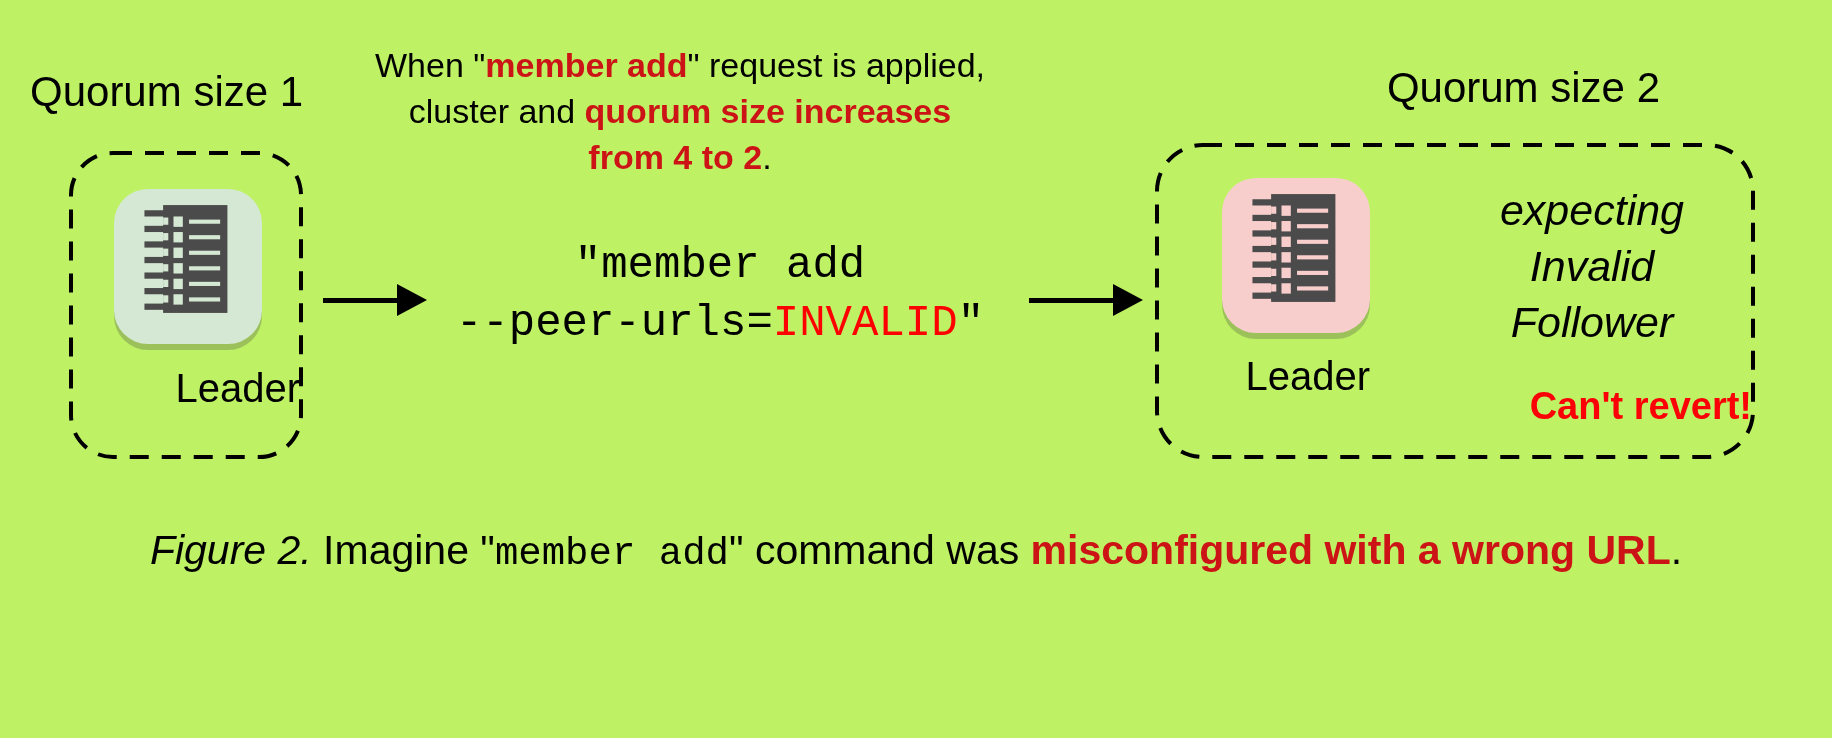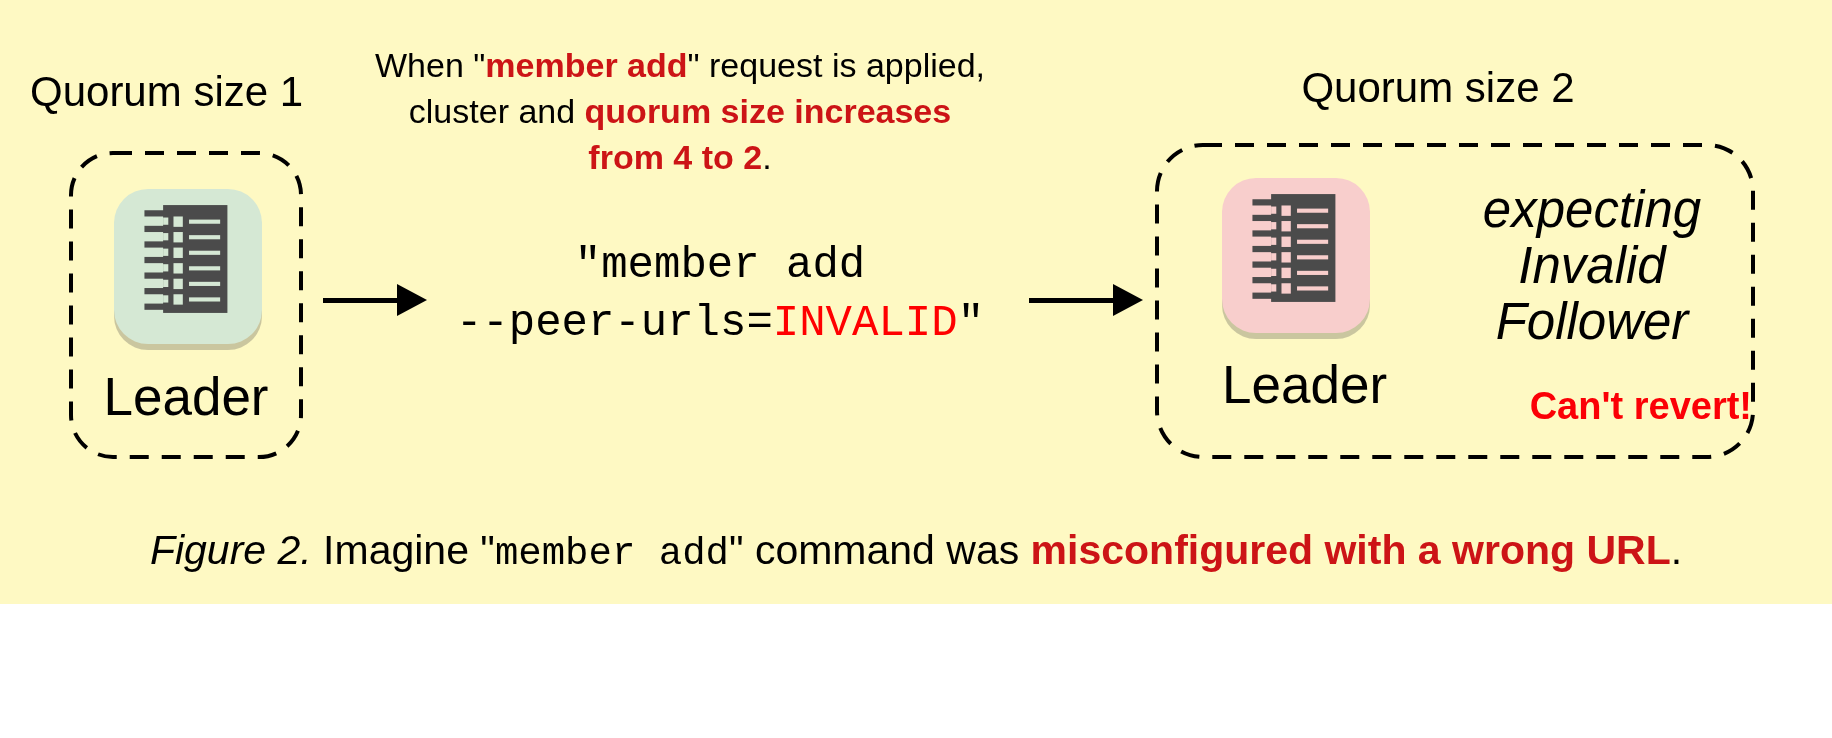--- a/index.html
+++ b/index.html
@@ -1,19 +1,19 @@
 <!DOCTYPE html>
 <html><head>
 <meta charset="utf-8">
 <style>
   html,body{margin:0;padding:0;background:#ffffff;}
   #canvas{
     position:relative;
-    width:1832px;height:604px;
-    background:#fef9c3;
+    width:1832px;height:738px;
+    background:#bef264;
     font-family:"Liberation Sans", sans-serif;
     color:#000;
     overflow:hidden;
   }
   .abs{position:absolute;}
   .center{text-align:center;}
 
   
   .group-label{
     font-size:42px;
@@ -36,22 +36,23 @@
     box-shadow:0 6px 0 rgba(70,70,70,0.28);
   }
   .node-icon.green{background:#d5e8d4;}
   .node-icon.pink{background:#f8cecc;}
   .node-icon svg{position:absolute;left:22px;top:14px;}
   .node-icon .glyph{fill:#4b4b4b;}
   .node-icon.green .detail{fill:#d5e8d4;}
   .node-icon.pink .detail{fill:#f8cecc;}
 
   .node-label{
-    font-size:53px;
-    white-space:nowrap;
+    font-size:40px;
+    white-space:nowrap;
+    text-align:right;
   }
 
   
   .arrow{position:absolute;height:32px;}
   .arrow .shaft{
     position:absolute;left:0;top:14px;height:5px;background:#000;
   }
   .arrow .head{
     position:absolute;top:0;width:0;height:0;
     border-top:16px solid transparent;
@@ -72,21 +73,21 @@
   .command{
     font-family:"Liberation Mono","DejaVu Sans Mono",monospace;
     font-size:44px;
     line-height:58px;
     width:640px;
     white-space:nowrap;
   }
 
   
   .expecting{
-    font-size:51px;
+    font-size:43px;
     font-style:italic;
     line-height:56px;
     width:320px;
   }
   .warning{
     font-size:38px;
     font-weight:bold;
     color:#fb0006;
     white-space:nowrap;
   }
@@ -162,21 +163,21 @@
   <div class="abs command center" style="left:400px;top:236px;">
     <div>"member add</div>
     <div><span>--peer-urls=</span><span class="bright-red">INVALID</span><span>"</span></div>
   </div>
 
   <div class="arrow" style="left:1029px;top:284px;width:114px;">
     <div class="shaft" style="width:86px;"></div>
     <div class="head" style="left:84px;"></div>
   </div>
 
-  <div class="abs group-label center" style="left:1288px;top:64px;width:300px;">Quorum size 2</div>
+  <div class="abs group-label center" style="left:1360px;top:64px;width:300px;text-align:right;">Quorum size 2</div>
 
   <svg class="box-outline" style="left:1154px;top:142px;" width="602" height="318">
     <rect x="3" y="3" width="596" height="312" rx="46"></rect>
   </svg>
 
   <div class="node-icon pink abs" style="left:1222px;top:178px;">
     <svg width="104" height="112" viewBox="0 0 100 108">
       <g class="glyph">
         <rect x="26" y="2" width="62" height="104"></rect>
         <rect x="8" y="7" width="20" height="6"></rect>

